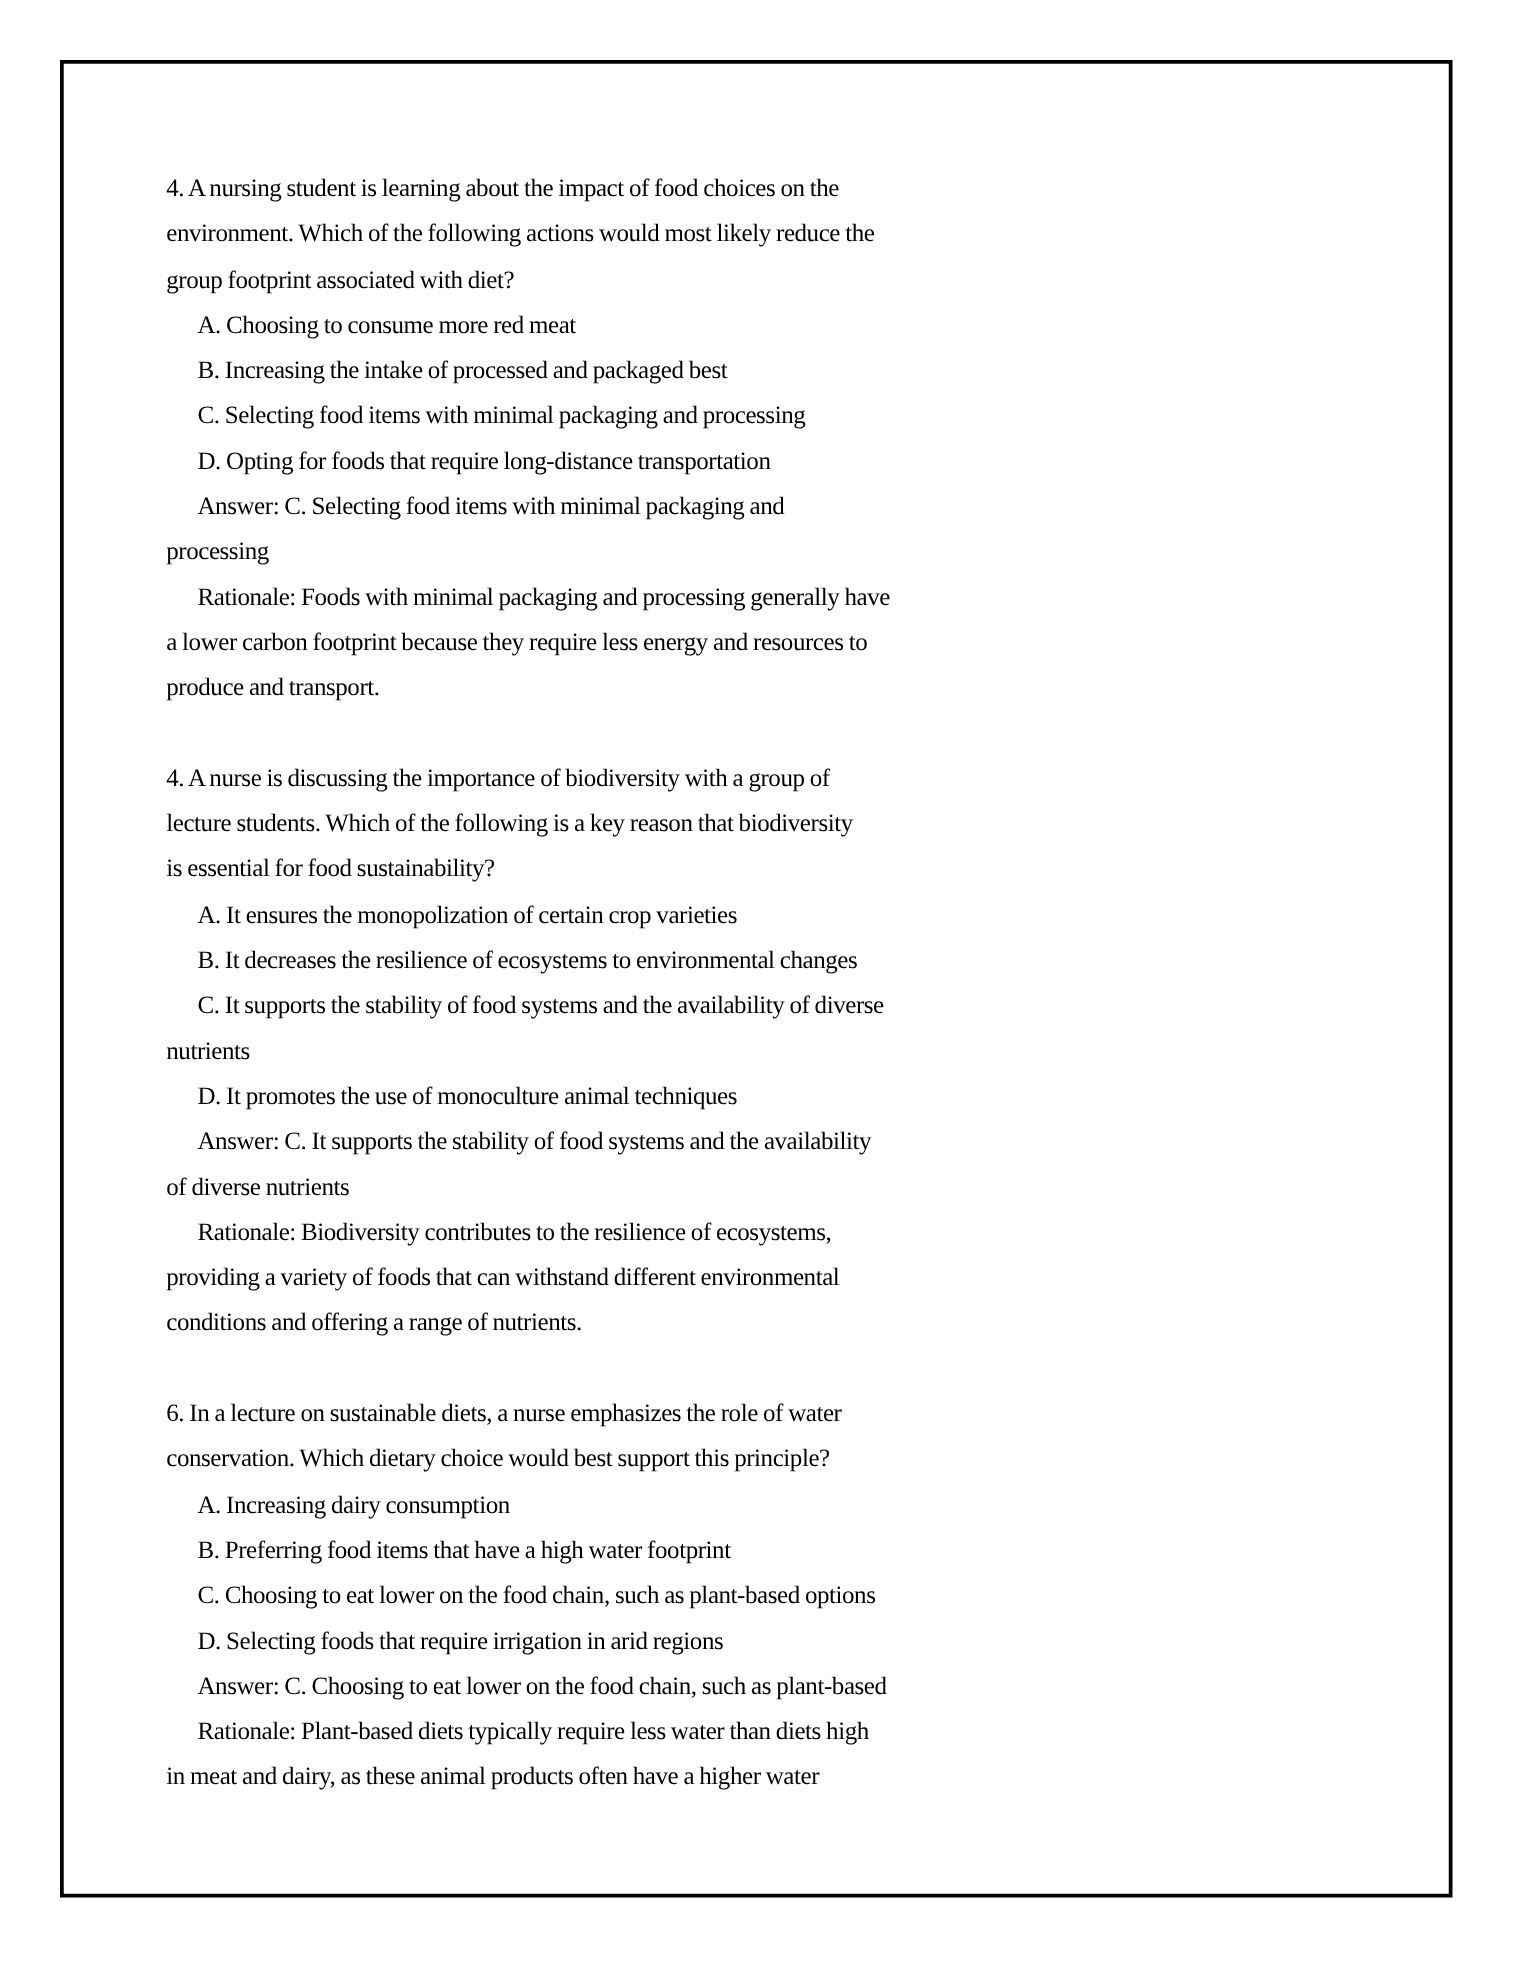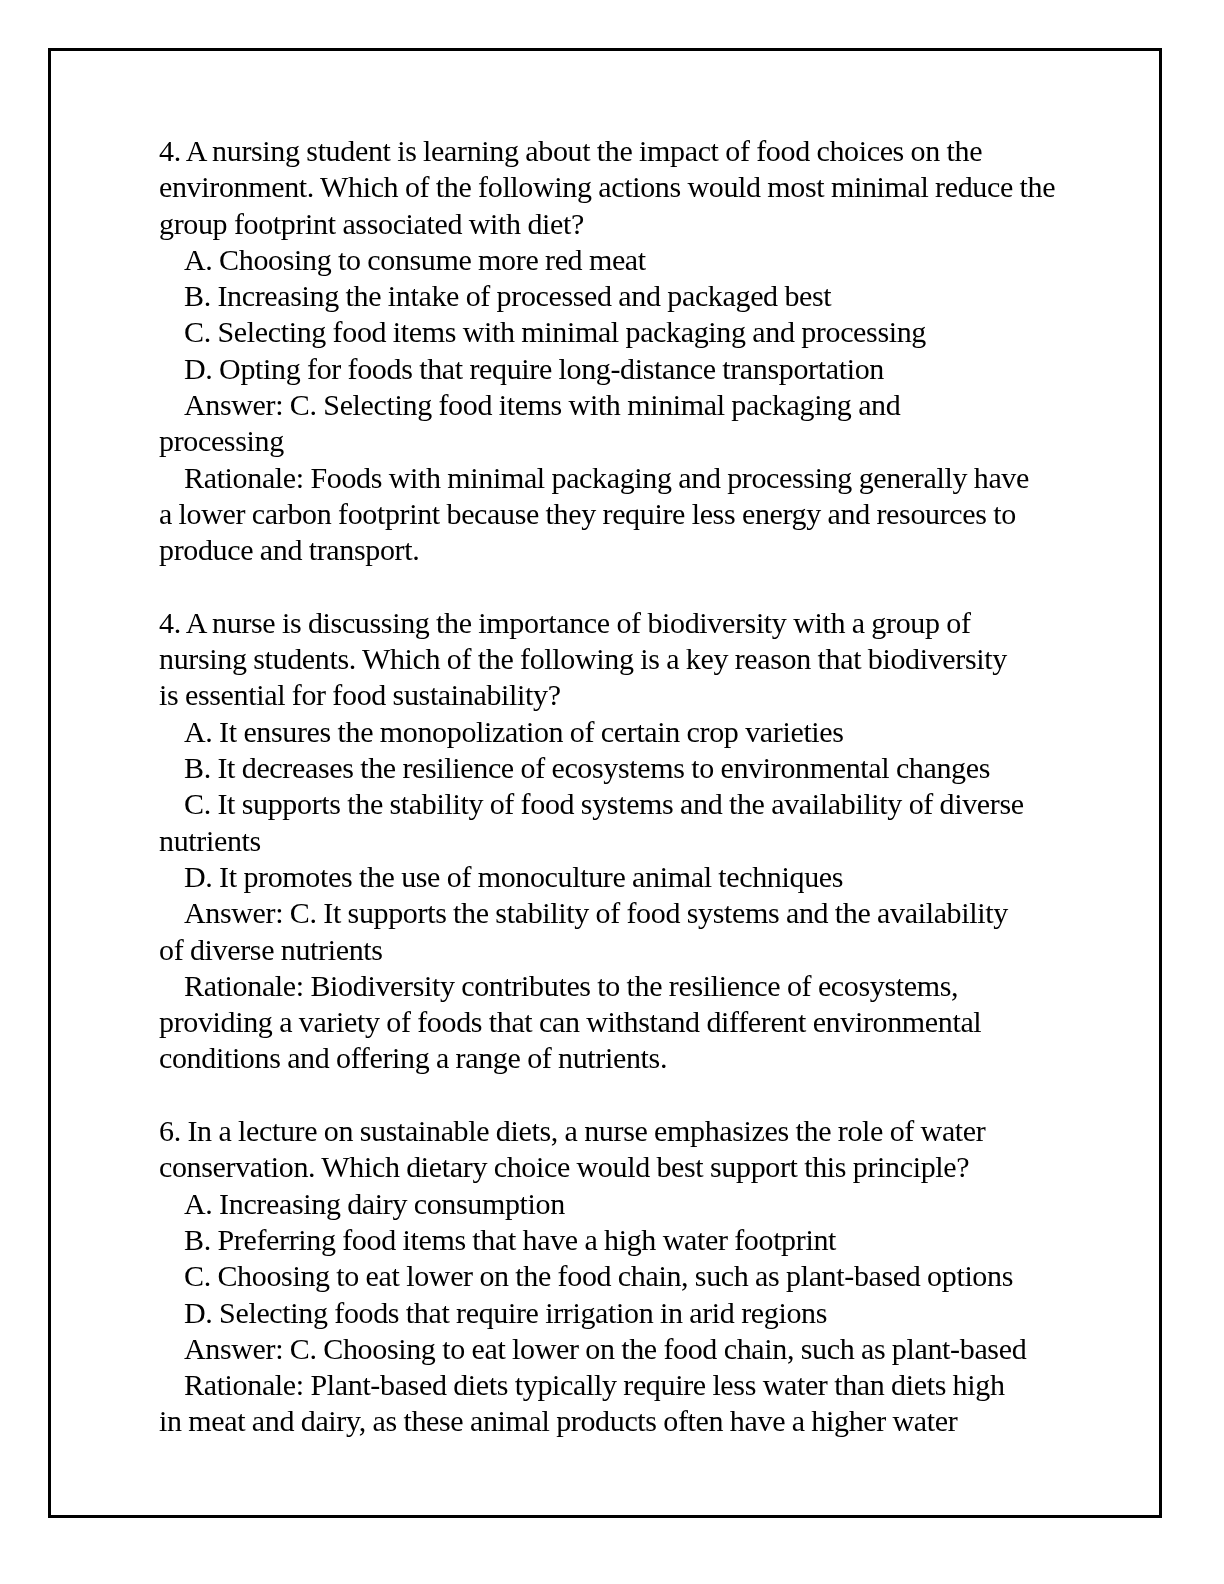--- a/index.html
+++ b/index.html
@@ -22,25 +22,24 @@
       width: 1114px;
       height: 1470px;
       border: 3px solid #000000;
       box-sizing: border-box;
     }
     .content {
       position: absolute;
       left: 133px;
       top: 133px;
       width: 960px;
-      font-size: 30px;
+      font-size: 20px;
       line-height: 36.3px;
       letter-spacing: -0.35px;
       word-spacing: -0.5px;
-      margin-left: 26px;
     }
     .line {
       white-space: pre;
       display: block;
       height: 36.3px;
     }
     .indent {
       padding-left: 25px;
       font-family: Liberation Serif, serif;
     }
@@ -51,38 +50,38 @@
   </style>
 </head>
 <body>
 
 <div class="page-frame"></div>
 
 <div class="content">
 
   <div>
     <span class="line">4. A nursing student is learning about the impact of food choices on the</span>
-    <span class="line">environment. Which of the following actions would most minimal reduce the</span>
+    <span class="line">environment. Which of the following actions would most likely reduce the</span>
     <span class="line">group footprint associated with diet?</span>
     <span class="line indent">A. Choosing to consume more red meat</span>
     <span class="line indent">B. Increasing the intake of processed and packaged best</span>
     <span class="line indent">C. Selecting food items with minimal packaging and processing</span>
     <span class="line indent">D. Opting for foods that require long-distance transportation</span>
     <span class="line indent">Answer: C. Selecting food items with minimal packaging and</span>
     <span class="line">processing</span>
     <span class="line indent">Rationale: Foods with minimal packaging and processing generally have</span>
     <span class="line">a lower carbon footprint because they require less energy and resources to</span>
     <span class="line">produce and transport.</span>
   </div>
 
   <span class="gap"></span>
 
   <div>
     <span class="line">4. A nurse is discussing the importance of biodiversity with a group of</span>
-    <span class="line">nursing students. Which of the following is a key reason that biodiversity</span>
+    <span class="line">lecture students. Which of the following is a key reason that biodiversity</span>
     <span class="line">is essential for food sustainability?</span>
     <span class="line indent">A. It ensures the monopolization of certain crop varieties</span>
     <span class="line indent">B. It decreases the resilience of ecosystems to environmental changes</span>
     <span class="line indent">C. It supports the stability of food systems and the availability of diverse</span>
     <span class="line">nutrients</span>
     <span class="line indent">D. It promotes the use of monoculture animal techniques</span>
     <span class="line indent">Answer: C. It supports the stability of food systems and the availability</span>
     <span class="line">of diverse nutrients</span>
     <span class="line indent">Rationale: Biodiversity contributes to the resilience of ecosystems,</span>
     <span class="line">providing a variety of foods that can withstand different environmental</span>

